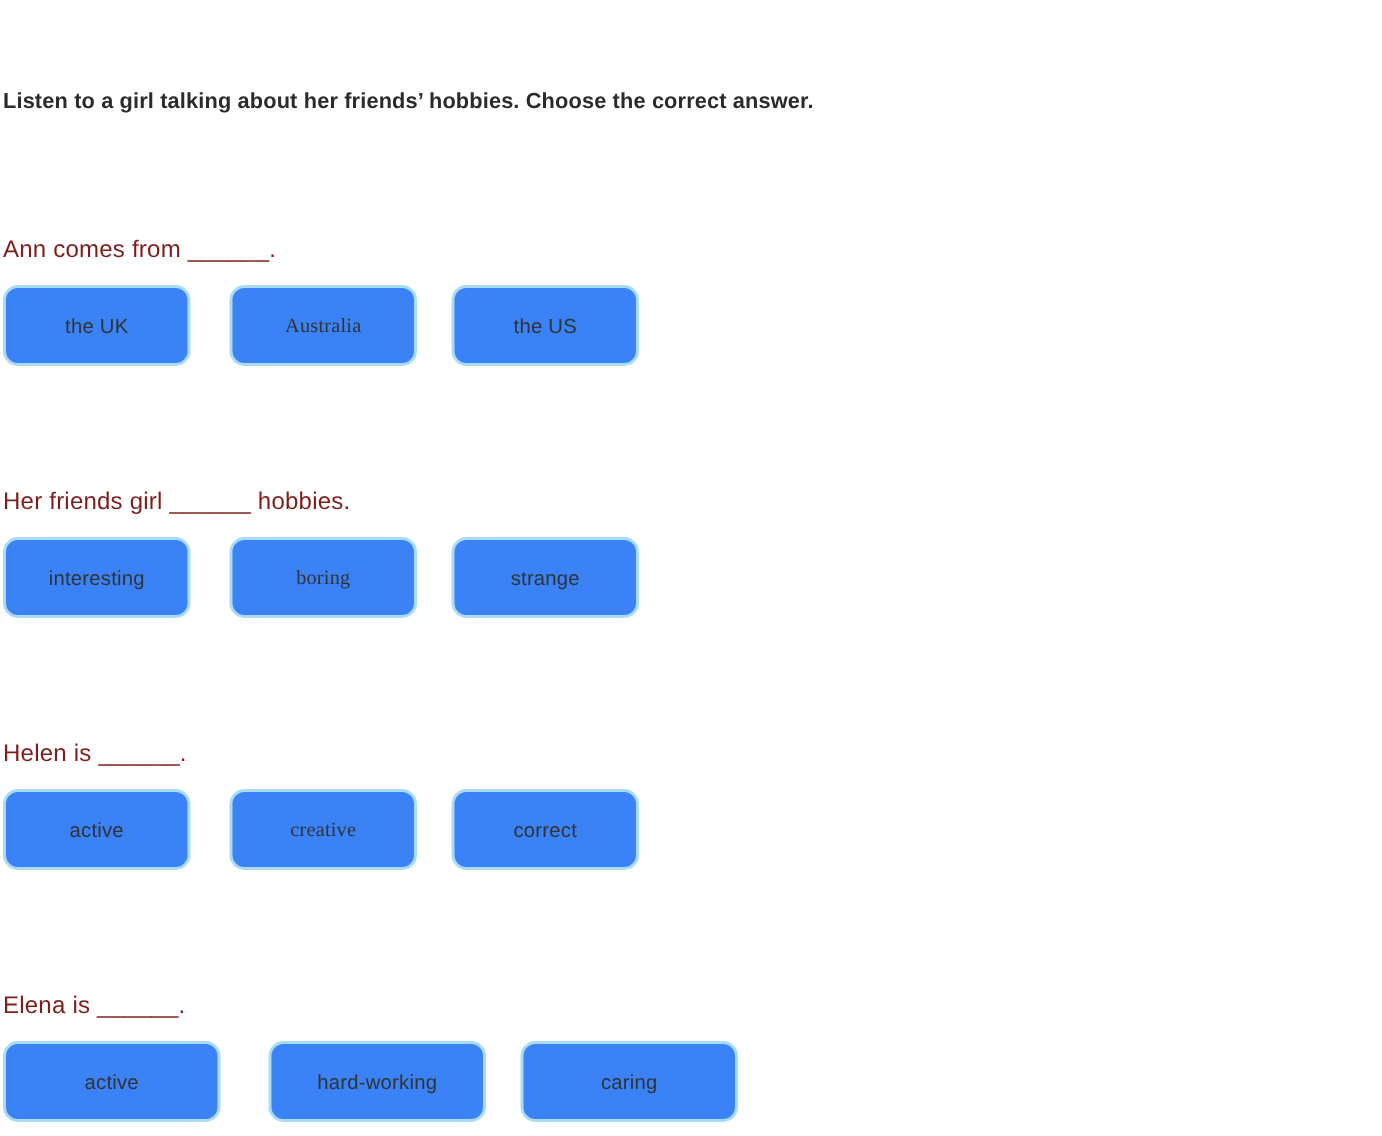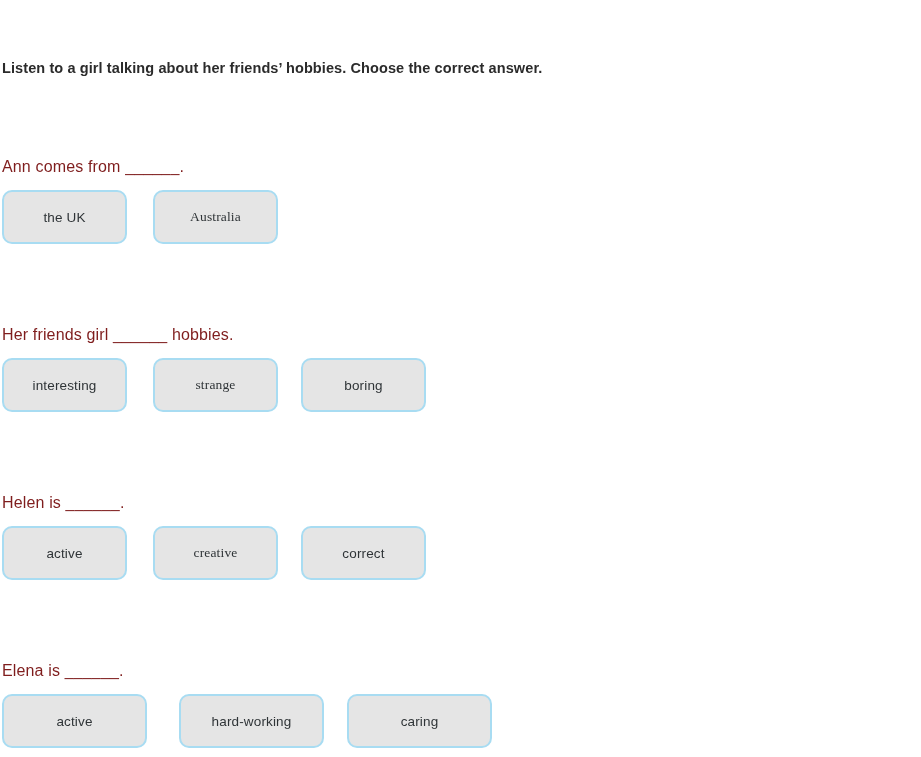--- a/index.html
+++ b/index.html
@@ -55,21 +55,21 @@
   }
   .options {
     display: flex;
     align-items: flex-start;
   }
   .option {
     box-sizing: border-box;
     height: 54px;
     border: 2px solid #a8dcf2;
     border-radius: 10px;
-    background: #e5e5e5;
+    background: #3b82f6;
     color: #2f3437;
     font-family: "Liberation Sans", sans-serif;
     font-size: 13.5px;
     font-weight: 400;
     letter-spacing: 0.15px;
     display: flex;
     align-items: center;
     justify-content: center;
     text-align: center;
     padding: 0 6px;
@@ -111,29 +111,30 @@
 
   <div class="instruction">Listen to a girl talking about her friends’ hobbies. Choose the correct answer.</div>
 
   <div class="questions">
 
     <div class="qgroup">
       <p class="prompt">Ann comes from ______.</p>
       <div class="options row-narrow">
         <button class="option">the UK</button>
         <button class="option">Australia</button>
+        <button class="option">the US</button>
       </div>
     </div>
 
     <div class="qgroup">
       <p class="prompt">Her friends girl ______ hobbies.</p>
       <div class="options row-narrow">
         <button class="option">interesting</button>
+        <button class="option">boring</button>
         <button class="option">strange</button>
-        <button class="option">boring</button>
       </div>
     </div>
 
     <div class="qgroup">
       <p class="prompt">Helen is ______.</p>
       <div class="options row-narrow">
         <button class="option">active</button>
         <button class="option">creative</button>
         <button class="option">correct</button>
       </div>

